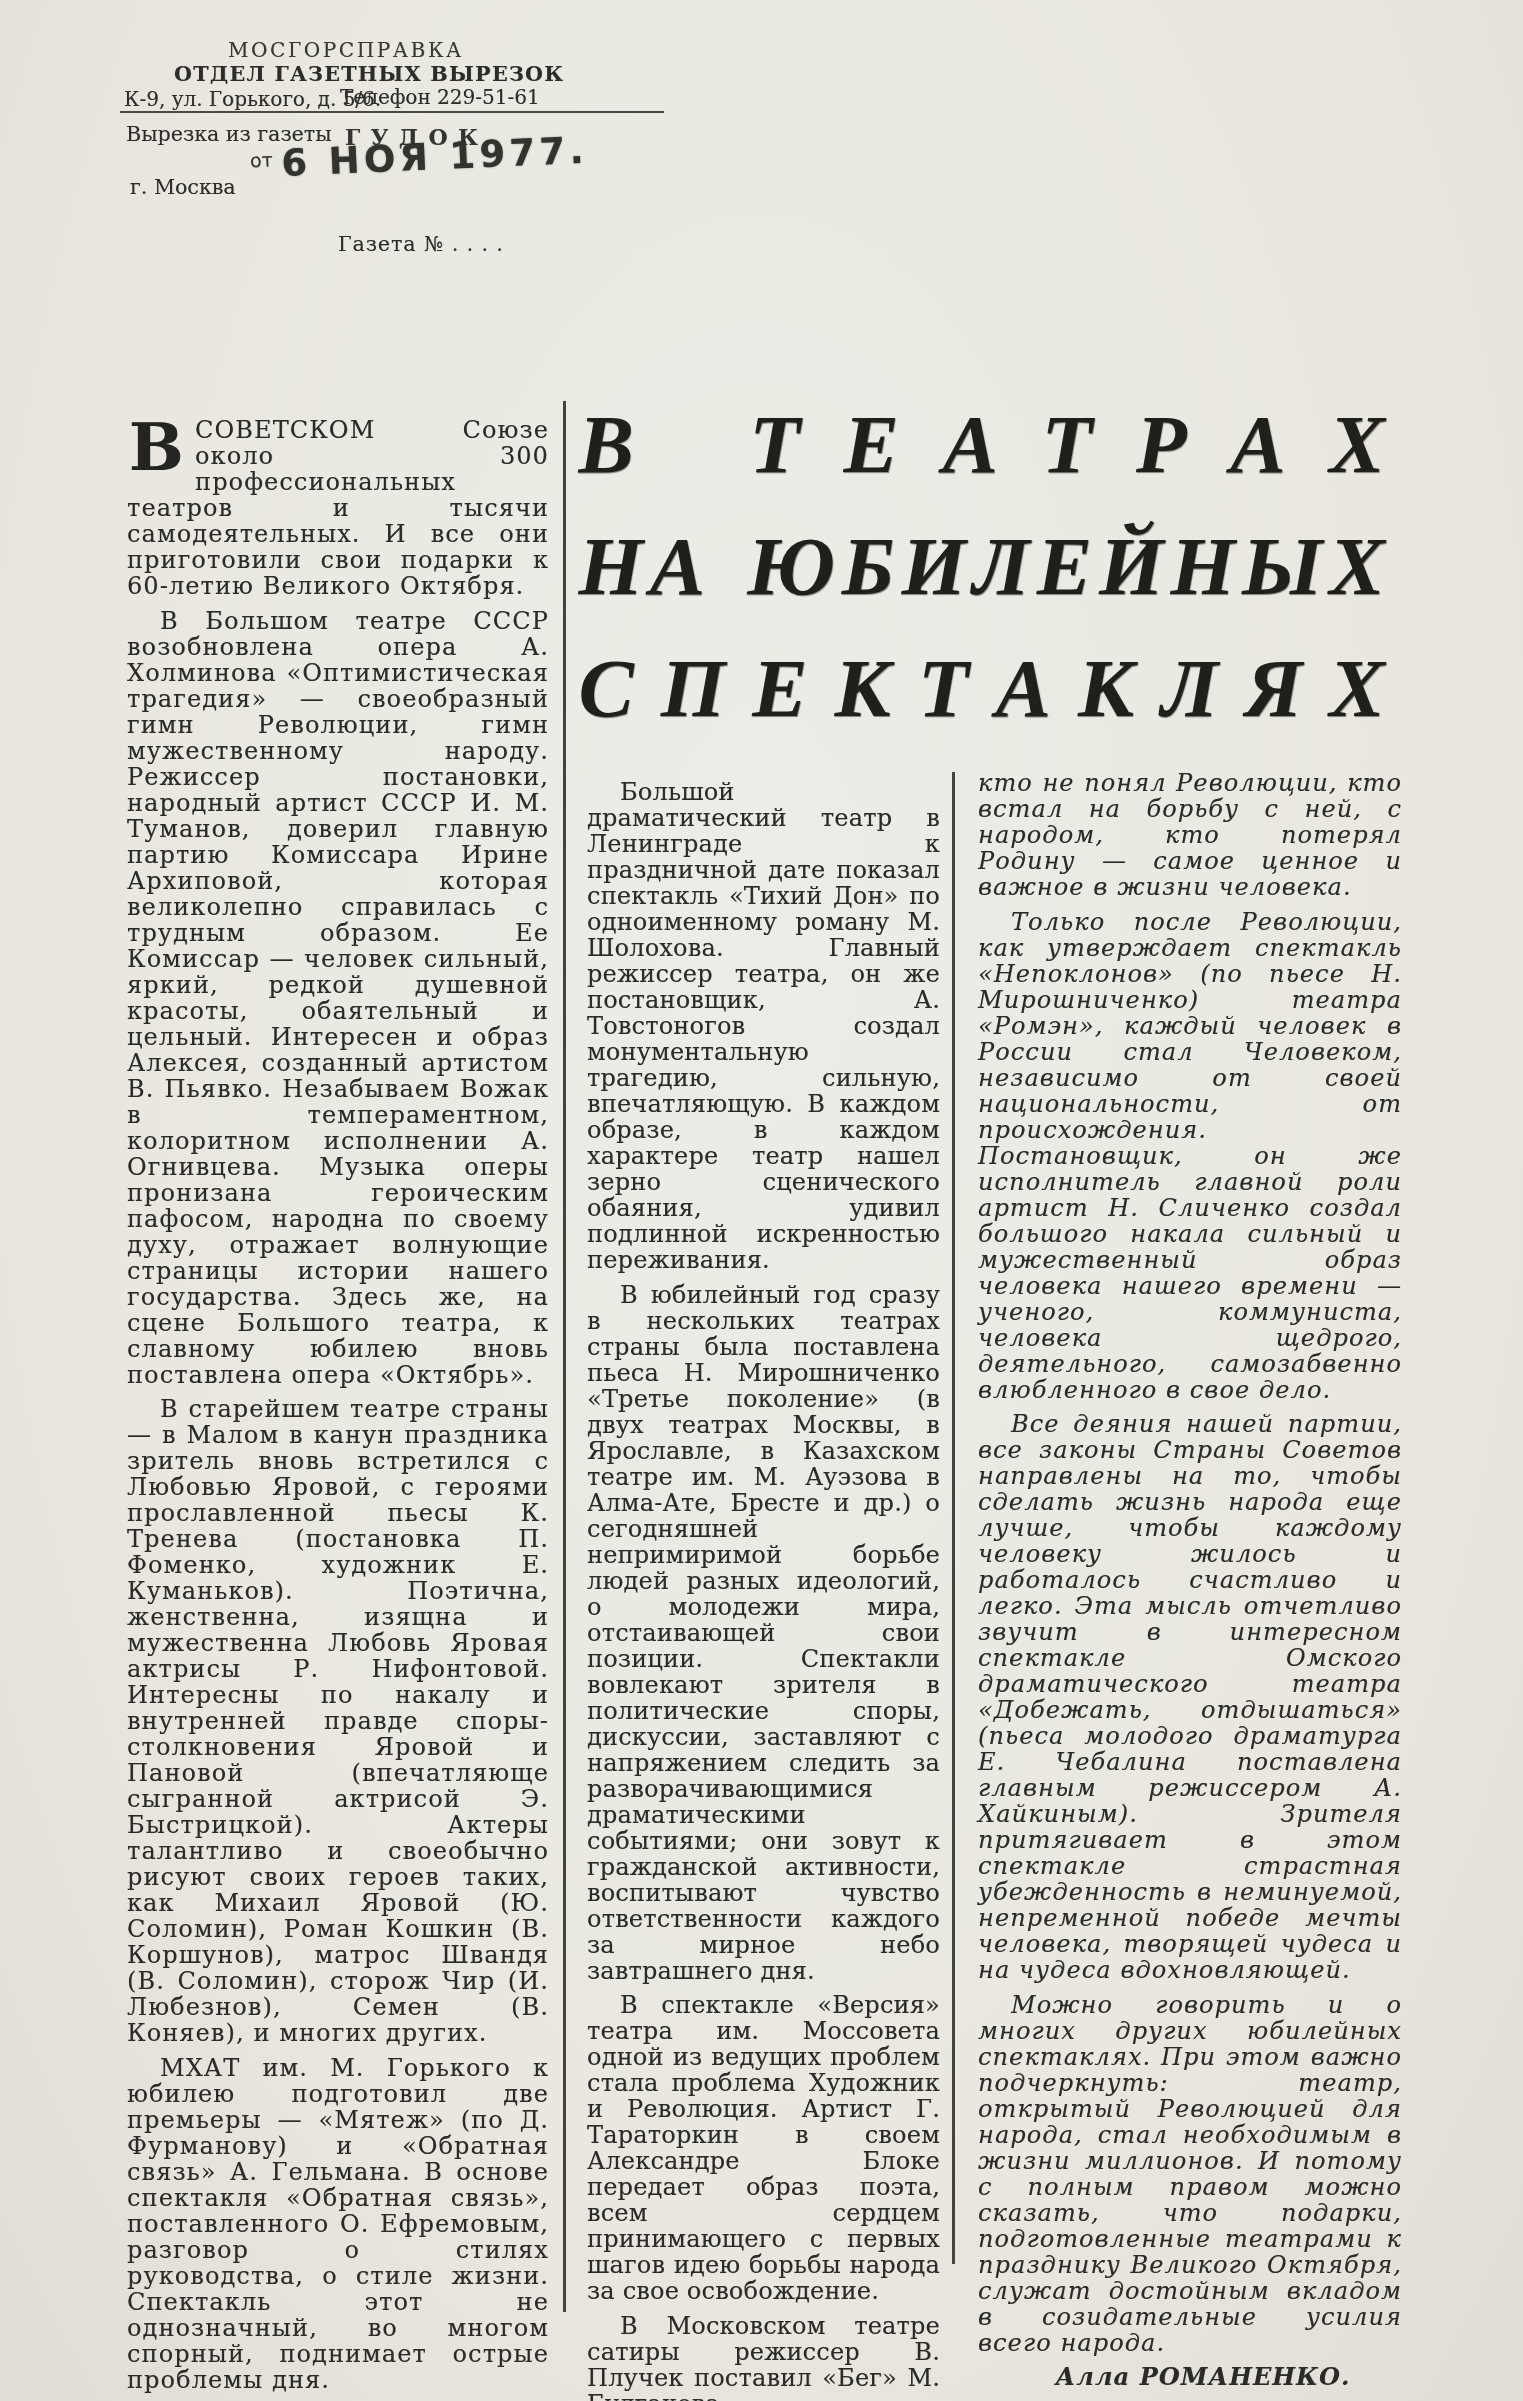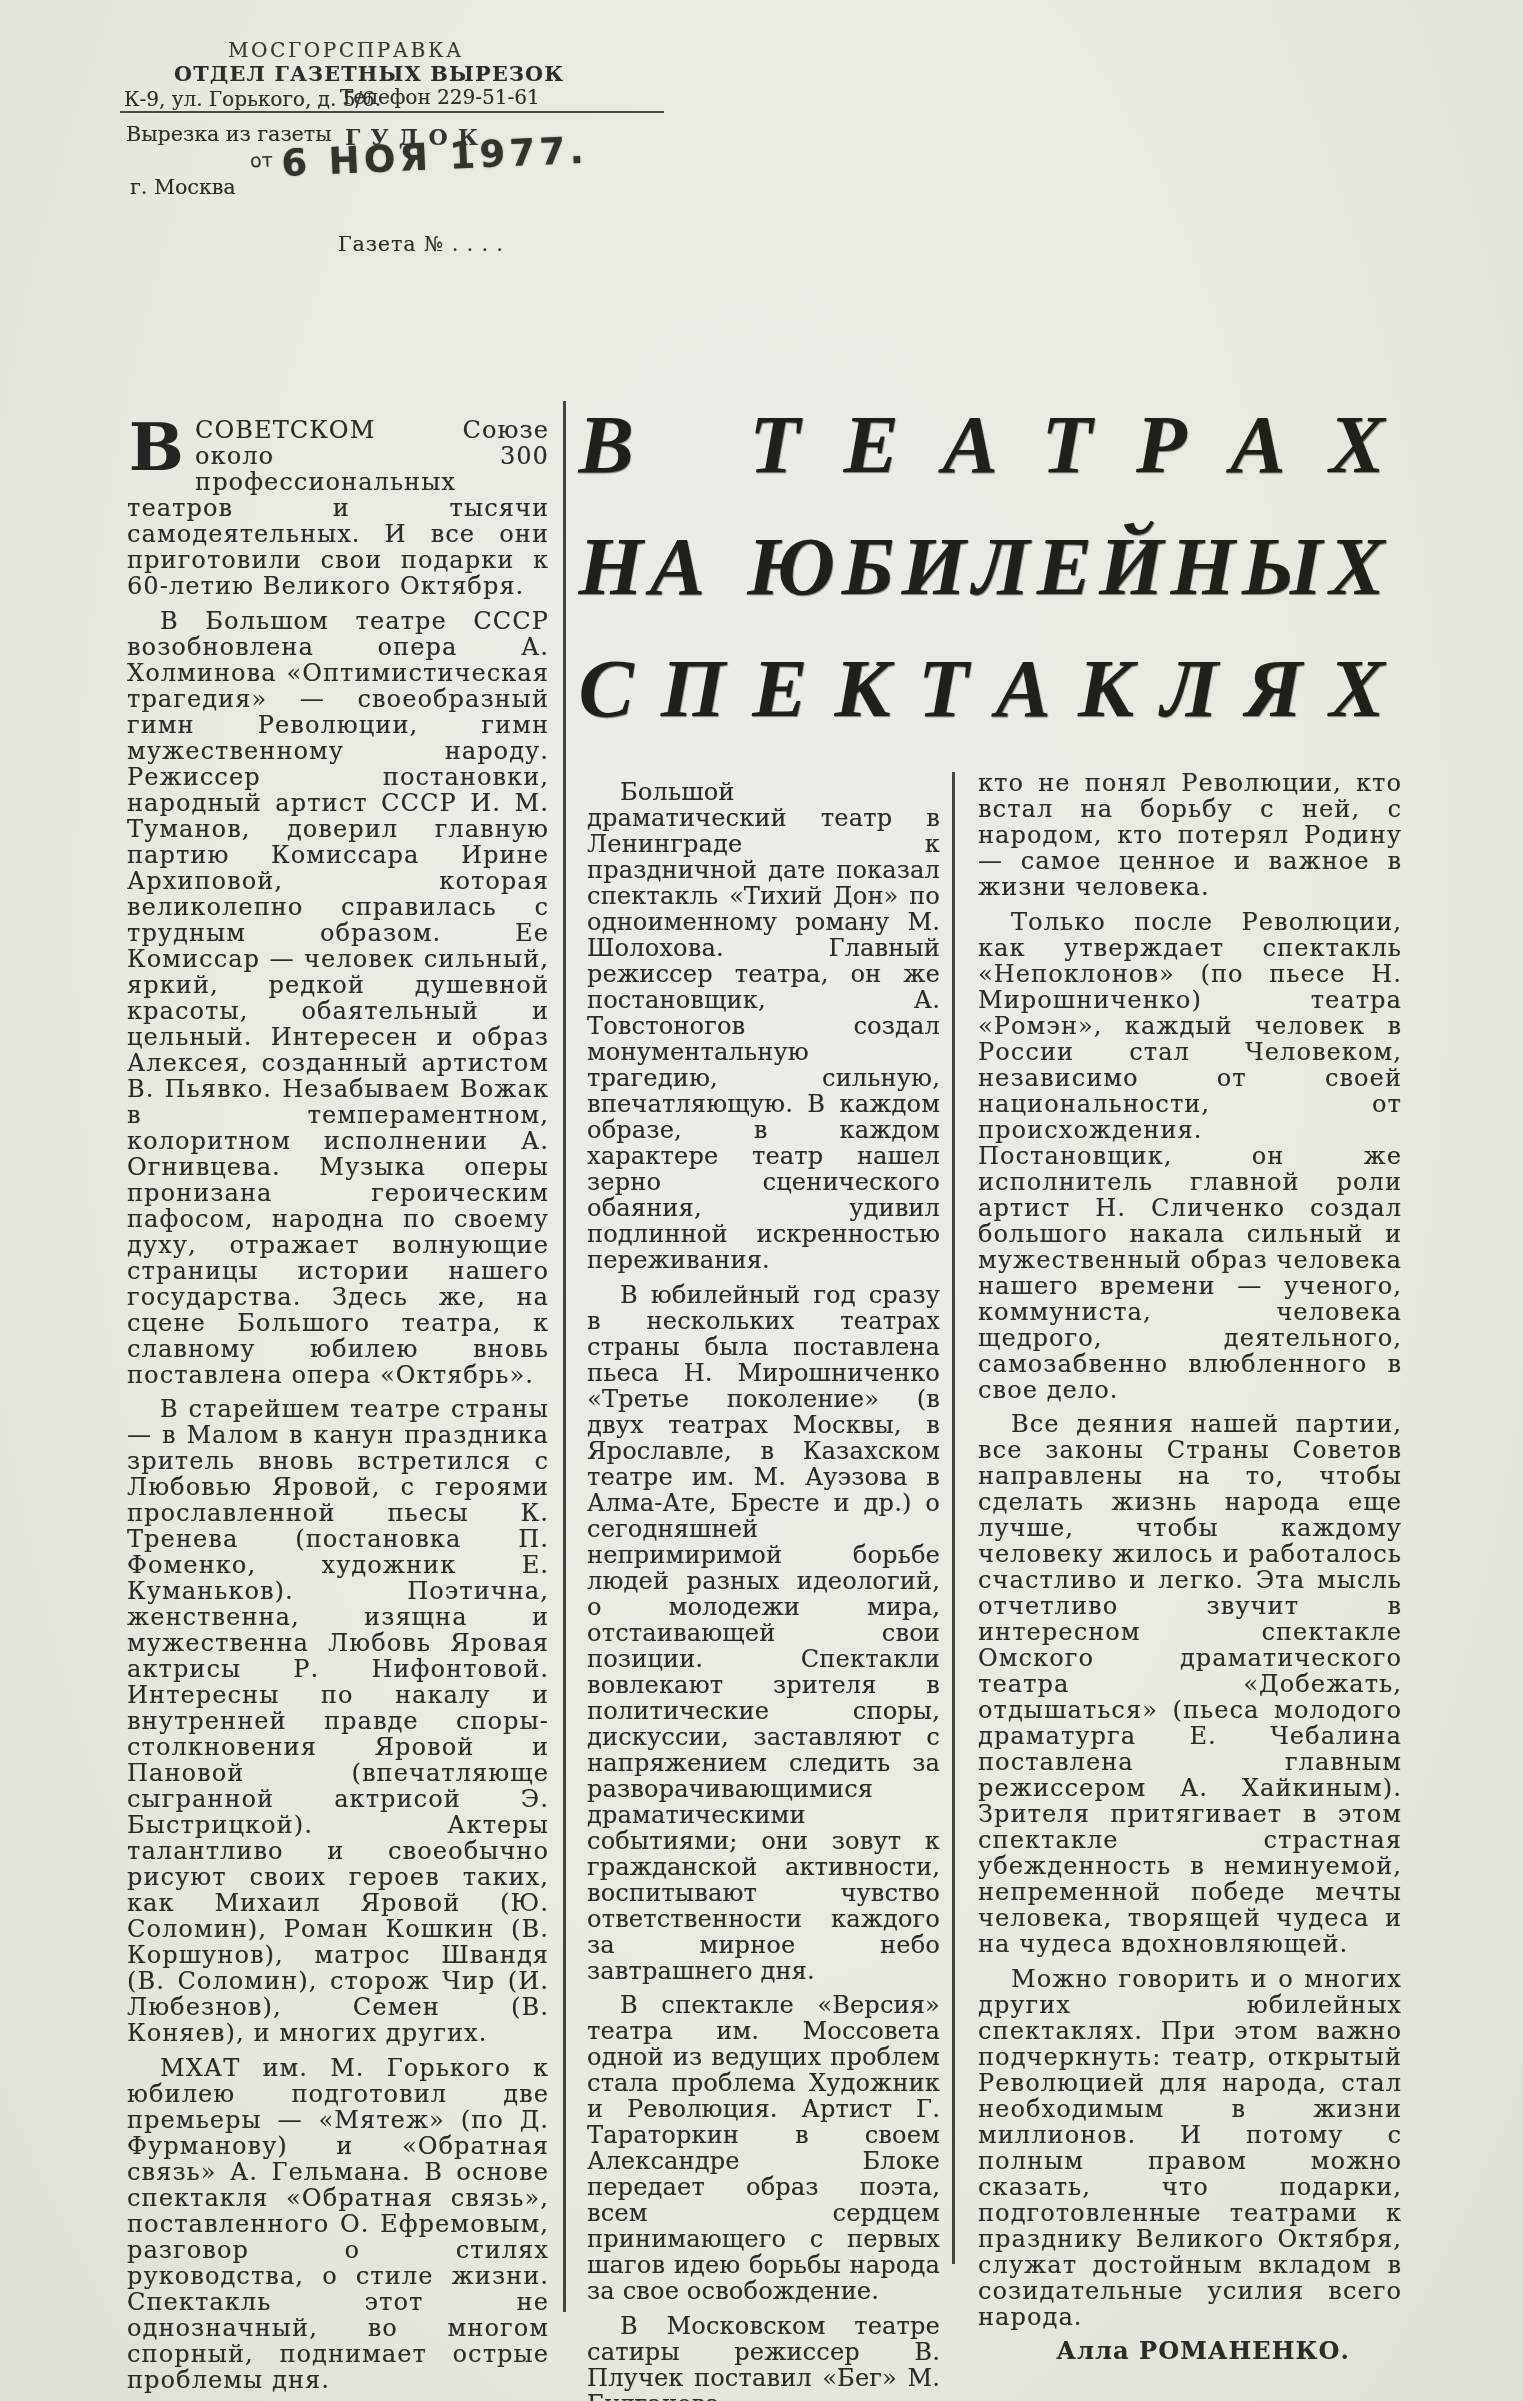--- a/index.html
+++ b/index.html
@@ -48,21 +48,21 @@
   .vrule1 { left: 563px;  top: 401px; height: 1911px; }
   .vrule2 { left: 952px; top: 772px; height: 1492px; }
 
   
   .col { position: absolute; text-align: justify; font-size: 24px; line-height: 26px; color: #2c2a26; }
   .col p { margin: 0 0 8.6px 0; text-indent: 33px; }
   .col p.first { text-indent: 0; }
   .col p.cont  { text-indent: 0; }
   .col1 { left: 127px;  top: 417px; width: 422px; letter-spacing: 1.1px; }
   .col2 { left: 587px;  top: 779px; width: 353px; letter-spacing: 0.2px; }
-  .col3 { left: 978px; top: 770px; width: 424px; letter-spacing: 1.1px; }
+  .col3 { left: 978px; top: 770px; width: 424px; letter-spacing: 1.1px; font-style: italic; }
 
   .dropcap {
     float: left; font-weight: bold; font-size: 65px; line-height: 51px;
     padding: 5.1px 10.3px 0 1.7px; color: #262420;
   }
 
   .byline { text-align: center; font-weight: bold; margin-top: 17px; padding-right: 6.9px; text-indent: 0; }
 </style>
 </head>
 <body>

